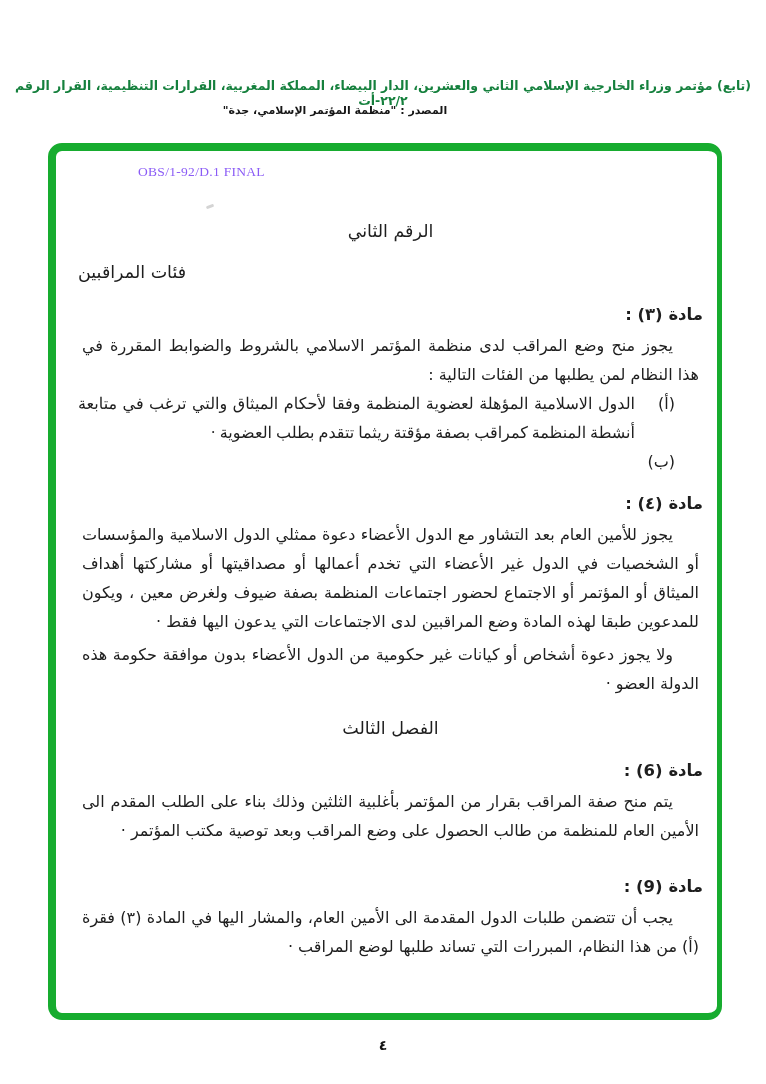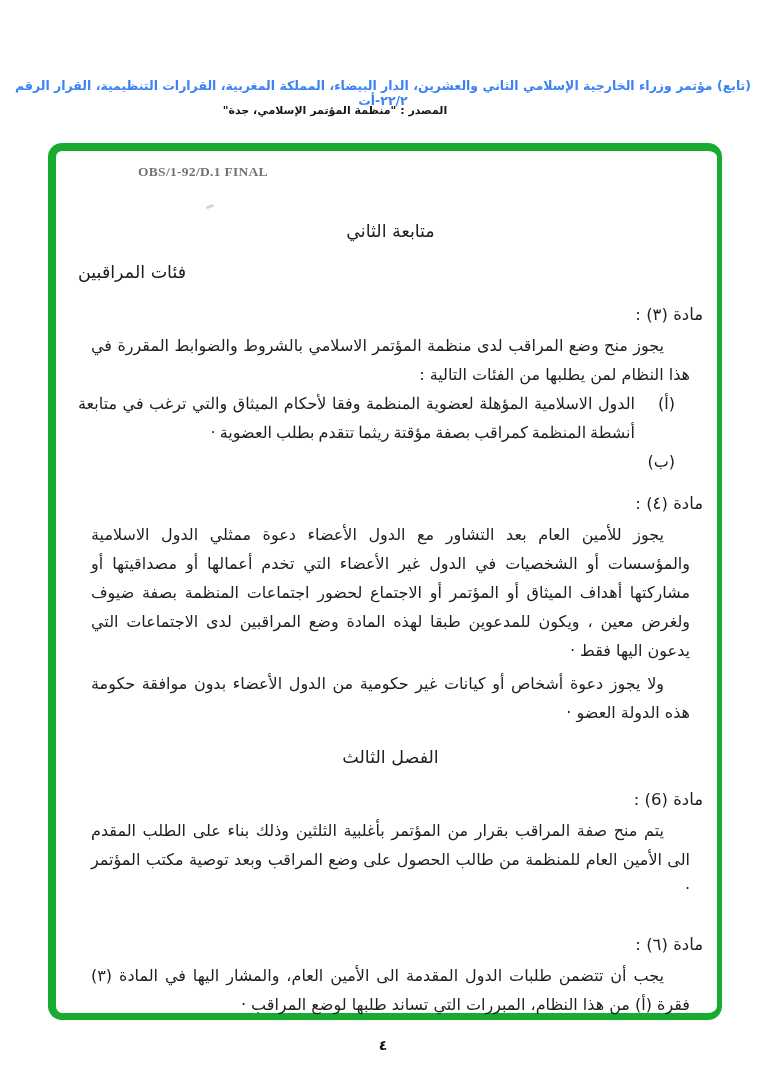--- a/index.html
+++ b/index.html
@@ -6,58 +6,58 @@
   body {
     width:766px; height:1084px; position:relative;
     background:#ffffff; color:#1e1e1e;
     font-family:"DejaVu Sans", sans-serif;
     overflow:hidden;
   }
   .header-line1 {
     position:absolute; top:78px; left:8px; right:8px;
     direction:rtl; text-align:center;
     font-weight:bold; font-size:12.5px; letter-spacing:0;
-    color:#3b82f6;
+    color:#15803d;
   }
   .header-line2 {
     position:absolute; top:104px; left:0; right:96px;
     direction:rtl; text-align:center;
     font-weight:bold; font-size:11px; color:#161616;
   }
   .frame {
     position:absolute; left:48px; top:143px;
     width:674px; height:877px; box-sizing:border-box;
     border-style:solid; border-color:#17ac2f;
     border-width:8px 5px 7px 8px;
     border-radius:14px;
     background:#ffffff;
   }
   .doc-ref {
     position:absolute; left:82px; top:13px;
     direction:ltr;
     font-family:"Liberation Serif", serif;
-    font-weight:bold; font-size:13.5px; letter-spacing:0.3px;
-    color:#737373;
+    font-weight:normal; font-size:13.5px; letter-spacing:0.3px;
+    color:#8b5cf6;
   }
   .scan-artifact {
     position:absolute; left:150px; top:54px;
     width:8px; height:3px; background:#c9c9c9;
     border-radius:2px; transform:rotate(-20deg); opacity:0.8;
   }
   .content {
     position:absolute; top:0; right:14px; left:22px;
     direction:rtl; font-size:16px; line-height:29px;
   }
   .chapter-title   { margin:66px 0 0; text-align:center; font-size:17.5px; }
   .chapter-title.c3{ margin-top:16px; }
   .chapter-subtitle{ margin:12px 0 0; text-align:left; font-size:17.5px; }
-  .article-heading { margin:16px 0 0; font-weight:normal; font-size:16.5px; line-height:24px; }
+  .article-heading { margin:16px 0 0; font-weight:bold; font-size:16.5px; line-height:24px; }
   .article-heading.gap { margin-top:30px; }
   .para {
-    margin:4px 13px 0; text-align:justify; text-indent:26px;
+    margin:4px 4px 0; text-align:justify; text-indent:26px;
   }
   .list { margin:0; }
   .list-item { display:flex; }
   .list-item .marker { flex:0 0 68px; box-sizing:border-box; padding-right:28px; }
   .list-item .item-text { flex:1; text-align:justify;font-family:Liberation Serif, serif; }
   .page-number {
     position:absolute; top:1037px; left:0; right:0;
     text-align:center; font-size:14px; font-weight:bold; color:#141414;
   }
 </style>
@@ -66,21 +66,21 @@
 
 <div class="header-line1">(تابع) مؤتمر وزراء الخارجية الإسلامي الثاني والعشرين، الدار البيضاء، المملكة المغربية، القرارات التنظيمية، القرار الرقم ٢٢/٢-أت</div>
 <div class="header-line2">المصدر :  "منظمة المؤتمر الإسلامي، جدة"</div>
 
 <div class="frame" style="border-color: rgb(23, 172, 47);">
   <div class="doc-ref">OBS/1-92/D.1 FINAL</div>
   <div class="scan-artifact"></div>
 
   <div class="content">
 
-    <div class="chapter-title">متابعة الثاني</div>
+    <div class="chapter-title">الرقم الثاني</div>
     <div class="chapter-subtitle">فئات المراقبين</div>
 
     <div class="article-heading">مادة (٣) :</div>
     <p class="para">يجوز منح وضع المراقب لدى منظمة المؤتمر الاسلامي بالشروط والضوابط المقررة في هذا النظام لمن يطلبها من الفئات التالية :</p>
 
     <div class="list">
       <div class="list-item">
         <span class="marker">(أ)</span>
         <span class="item-text">الدول الاسلامية المؤهلة لعضوية المنظمة وفقا لأحكام الميثاق والتي ترغب في متابعة أنشطة المنظمة كمراقب بصفة مؤقتة ريثما تتقدم بطلب العضوية ·</span>
       </div>
@@ -91,19 +91,19 @@
 
     <div class="article-heading">مادة (٤) :</div>
     <p class="para">يجوز للأمين العام بعد التشاور مع الدول الأعضاء دعوة ممثلي الدول الاسلامية والمؤسسات أو الشخصيات في الدول غير الأعضاء التي تخدم أعمالها أو مصداقيتها أو مشاركتها أهداف الميثاق أو المؤتمر أو الاجتماع لحضور اجتماعات المنظمة بصفة ضيوف ولغرض معين ، ويكون للمدعوين طبقا لهذه المادة وضع المراقبين لدى الاجتماعات التي يدعون اليها فقط ·</p>
     <p class="para">ولا يجوز دعوة أشخاص أو كيانات غير حكومية من الدول الأعضاء بدون موافقة حكومة هذه الدولة العضو ·</p>
 
     <div class="chapter-title c3">الفصل الثالث</div>
 
     <div class="article-heading">مادة (6) :</div>
     <p class="para">يتم منح صفة المراقب بقرار من المؤتمر بأغلبية الثلثين وذلك بناء على الطلب المقدم الى الأمين العام للمنظمة من طالب الحصول على وضع المراقب وبعد توصية مكتب المؤتمر ·</p>
 
-    <div class="article-heading gap">مادة (٦) :</div>
+    <div class="article-heading gap">مادة (9) :</div>
     <p class="para">يجب أن تتضمن طلبات الدول المقدمة الى الأمين العام، والمشار اليها في المادة (٣) فقرة (أ) من هذا النظام، المبررات التي تساند طلبها لوضع المراقب ·</p>
 
   </div>
 </div>
 
 <div class="page-number">٤</div>
 
 </body></html>

